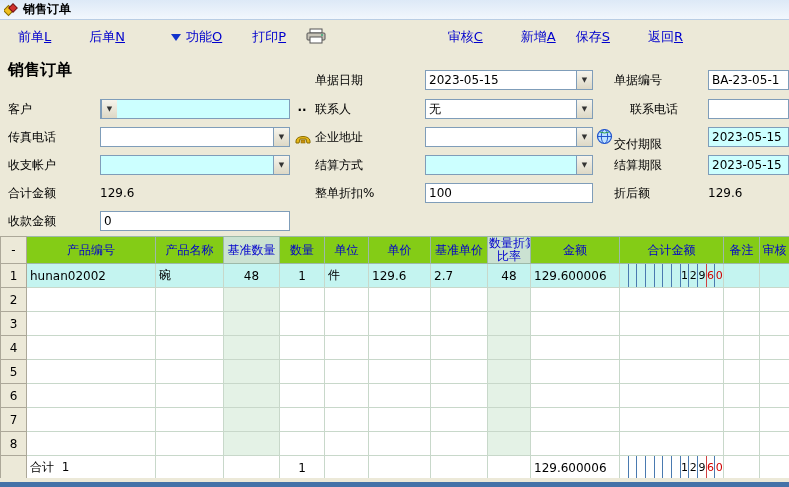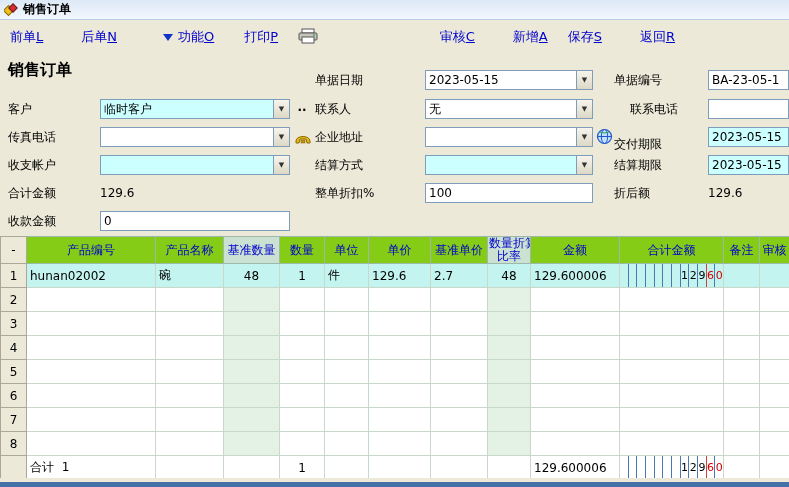--- a/index.html
+++ b/index.html
@@ -15,21 +15,21 @@
   .titlebar {
     position:absolute; top:0; left:0; width:789px; height:20px;
     background:linear-gradient(#dde9f7,#f2f7fd);
     border-bottom:1px solid #b9cde4;
     display:flex; align-items:center; gap:5px; padding-left:4px;
     font-weight:bold; font-size:12px;
   }
   .appicon { width:14px; height:14px; display:inline-block; }
   
   .toolbar {
-    position:absolute; top:20px; left:0; width:687px; height:34px;
+    position:absolute; top:20px; left:8px; width:687px; height:34px;
     display:flex; align-items:center; font-size:13px;
   }
   .tlink { color:#0000cc; cursor:pointer; white-space:nowrap; }
   .tlink u { text-decoration:underline; }
   .downarrow {
     width:0; height:0; display:inline-block;
     border-left:5px solid transparent; border-right:5px solid transparent;
     border-top:7px solid #1133cc; margin-right:5px; vertical-align:middle;
   }
   .spacer { flex:1; }
@@ -121,21 +121,20 @@
 <span class="lbl" style="left:315px; top:70px">单据日期</span>
 <div class="combo" style="left:425px; top:70px; width:168px">
   <span class="val">2023-05-15</span>
   <span class="btn">▼</span>
 </div>
 <span class="lbl" style="left:614px; top:70px">单据编号</span>
 <input class="tin" style="left: 708px; top: 70px; width: 81px;" value="BA-23-05-1">
 
 <span class="lbl" style="left:8px; top:99px">客户</span>
 <div class="combo cyan" style="left:100px; top:99px; width:190px">
-  <span class="val">临时客户</span>
   <span class="btn">▼</span>
 </div>
 <span class="moredots" style="left:294px; top:100px">..</span>
 <span class="lbl" style="left:315px; top:99px">联系人</span>
 <div class="combo" style="left:425px; top:99px; width:168px">
   <span class="val">无</span>
   <span class="btn">▼</span>
 </div>
 <span class="lbl" style="left:630px; top:99px">联系电话</span>
 <input class="tin" style="left: 708px; top: 99px; width: 81px;" value="">

